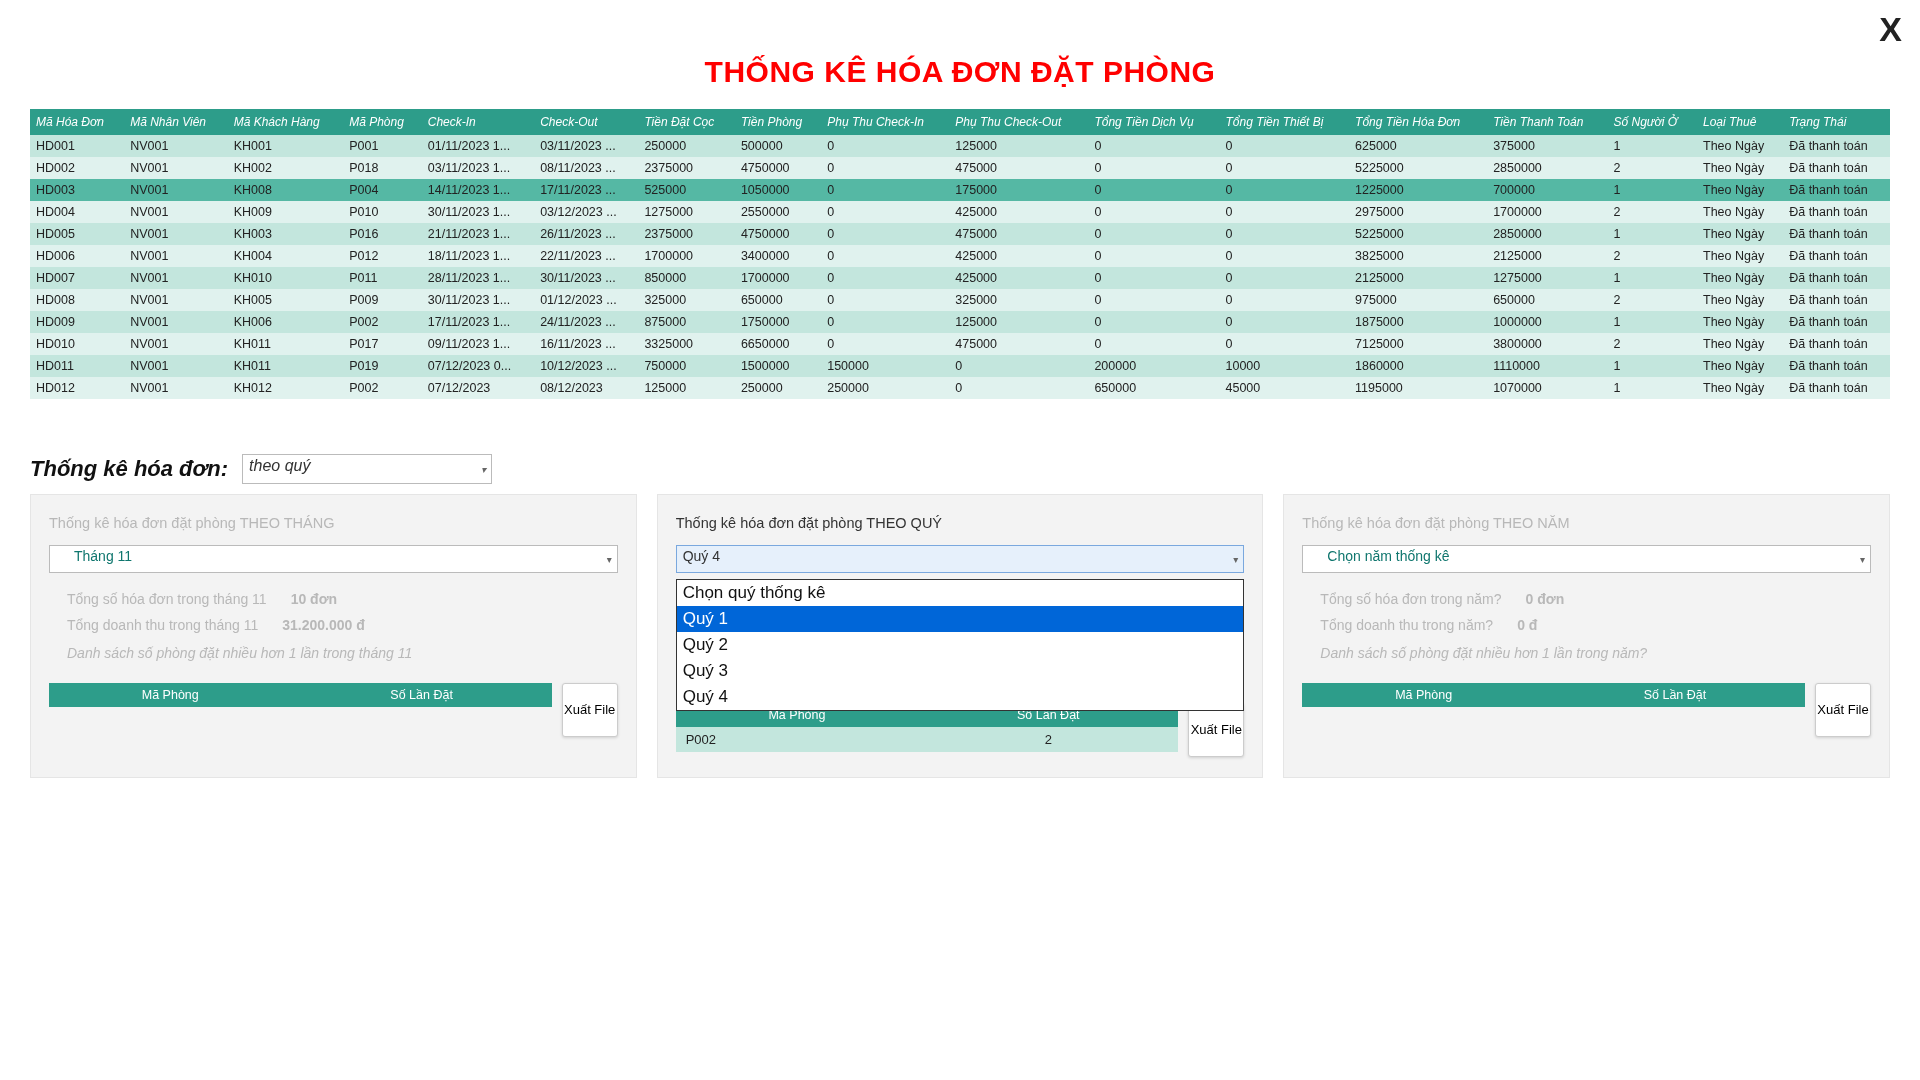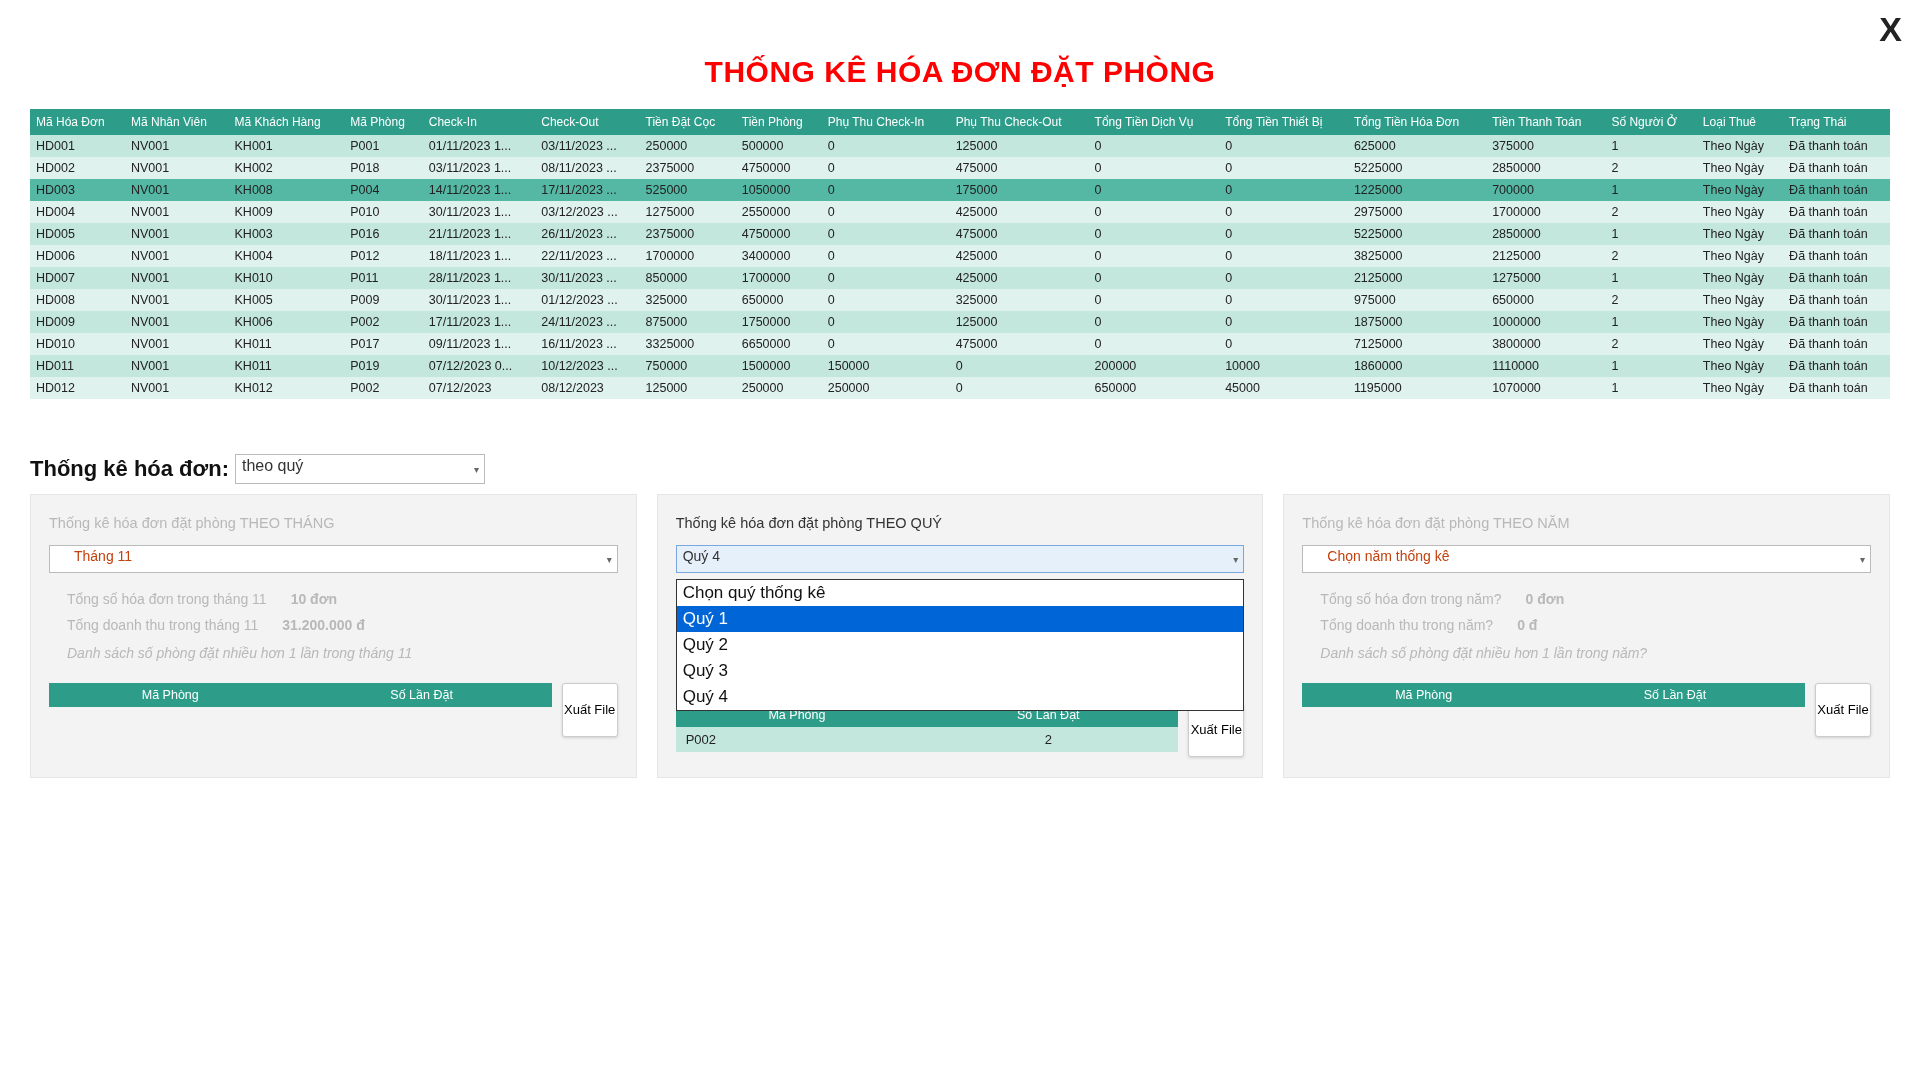--- a/index.html
+++ b/index.html
@@ -1,34 +1,34 @@
 <!DOCTYPE html>
 <html><head>
 <meta charset="utf-8">
 <style>
   * { box-sizing: border-box; margin: 0; padding: 0; }
   body { font-family: "Segoe UI", Tahoma, Arial, sans-serif; font-size: 13px; background: #fff; color: #222; width: 1920px; height: 1080px; overflow: hidden; position: relative; }
   .close-x { position: absolute; top: 12px; right: 18px; font-size: 34px; font-weight: 700; cursor: pointer; line-height: 1; }
   .page-title { text-align: center; color: #ff0000; font-weight: 700; font-size: 30px; margin-top: 55px; margin-bottom: 20px; letter-spacing: 0.5px; }
   .main-table { width: calc(100% - 60px); margin: 0 30px; border-collapse: collapse; font-size: 12.5px; }
-  .main-table thead th { background: #2d9d8a; color: #fff; font-weight: 400; padding: 6px 6px; text-align: left; font-size: 12px; }
+  .main-table thead th { background: #2d9d8a; color: #fff; font-weight: 400; padding: 6px 6px; text-align: left; font-size: 12px; font-style: italic; }
   .main-table tbody td { padding: 4px 6px; }
   .main-table tbody tr.even { background: #c3e6dd; }
   .main-table tbody tr.odd { background: #e0f2ee; }
   .main-table tbody tr.selected { background: #55b8a4; border-radius: 7px; }
-  .stats-label-row { margin: 55px 30px 10px 30px; display: flex; align-items: center; gap: 6px; }
+  .stats-label-row { margin: 55px 30px 10px 30px; display: flex; align-items: center; gap: 14px; font-style: italic; }
   .stats-label { font-size: 22px; font-weight: 700; color: #111; }
   .stats-select { width: 250px; height: 30px; border: 1px solid #bbb; background: #fff; font-size: 16px; padding: 2px 6px; color: #333; }
   .panels { display: flex; gap: 20px; margin: 10px 30px 0 30px; }
   .panel { flex: 1; background: #f3f3f3; border: 1px solid #e5e5e5; padding: 20px 18px 20px 18px; min-height: 270px; position: relative; }
   .panel.disabled { color: #b8b8b8; }
   .panel.disabled .panel-title { color: #b8b8b8; }
   .panel-title { font-size: 14.5px; color: #333; margin-bottom: 14px; }
   .panel-select { width: 100%; height: 28px; border: 1px solid #bbb; background: #fff; font-size: 14px; padding: 2px 6px; margin-bottom: 18px; color: #333; position: relative; }
-  .panel.disabled .panel-select { color: #c2410c; padding-left: 24px; }
+  .panel.disabled .panel-select { color: #0f766e; padding-left: 24px; }
   .panel .summary-line { display:flex; gap:24px; font-size: 14px; margin: 10px 18px; }
   .panel .summary-label { color: inherit; }
   .panel .summary-value { font-weight: 700; color: inherit; }
   .panel .summary-caption { font-size: 14px; margin: 12px 18px 22px 18px; font-style: italic; }
   .panel-bottom-row { display:flex; align-items:flex-start; gap:10px; margin-top: 8px; }
   .mini-table { flex:1; border-collapse: collapse; }
   .mini-table th { background:#2d9d8a; color:#fff; font-weight:400; font-size:12.5px; padding:5px 10px; text-align:center;}
   .mini-table td { font-size:13px; padding:5px 10px;}
   .mini-table tbody tr.even { background:#c3e6dd;}
   .export-btn { width:56px; height:54px; background:#fff; border:1px solid #ccc; border-radius:3px; box-shadow:0 1px 3px rgba(0,0,0,0.15); font-size:13px; cursor:pointer; text-align:center; display:flex; align-items:center; justify-content:center; line-height:1.2; }

